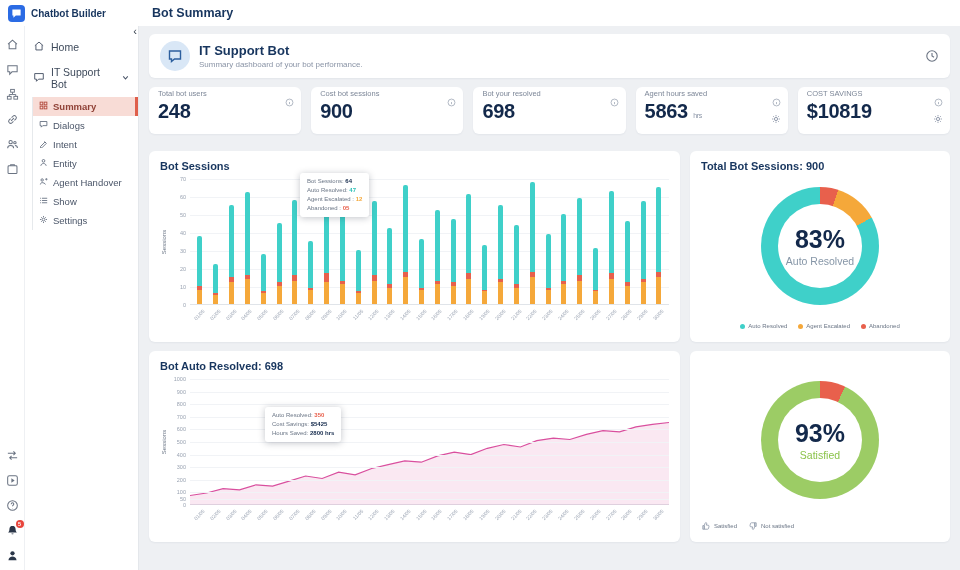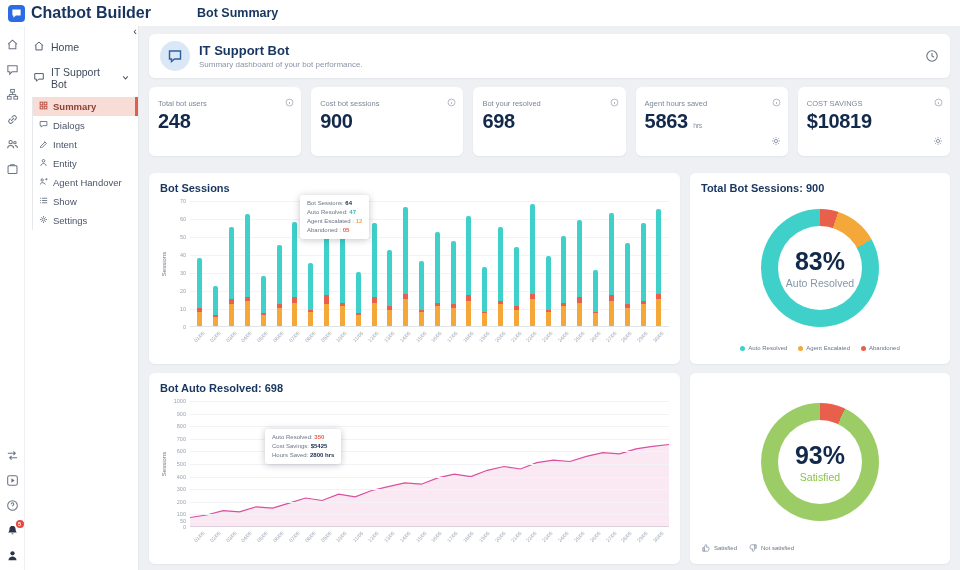--- a/index.html
+++ b/index.html
@@ -3,21 +3,21 @@
 <meta charset="utf-8">
 <style>
   *{margin:0;padding:0;box-sizing:border-box;}
   html,body{width:960px;height:570px;overflow:hidden;}
   body{font-family:"Liberation Sans",sans-serif;background:#fff;color:#17355e;}
   .app{width:960px;height:570px;display:flex;flex-direction:column;}
 
   
   .topbar{height:26px;flex:0 0 26px;display:flex;align-items:center;padding:0 8px;background:#fff;}
   .logo{width:17px;height:17px;background:#2b6be4;border-radius:4px;display:flex;align-items:center;justify-content:center;margin-right:6px;cursor:pointer;}
-  .app-title{font-size:16px;font-weight:bold;color:#17355e;}
+  .app-title{font-size:10px;font-weight:bold;color:#17355e;}
   .page-title{font-size:12.5px;font-weight:bold;color:#17355e;margin-left:46px;}
 
   .body-row{flex:1;display:flex;min-height:0;}
 
   
   .rail{width:25px;flex:0 0 25px;background:#fff;border-right:1px solid #eef0f3;display:flex;flex-direction:column;align-items:center;padding:12px 0 8px;gap:12px;}
   .ricon{width:13px;height:13px;display:flex;align-items:center;justify-content:center;cursor:pointer;position:relative;}
   .rail .spacer{flex:1;}
   .badge{position:absolute;top:-4px;right:-5px;min-width:8px;height:8px;background:#e8453c;color:#fff;font-size:5.5px;line-height:8px;text-align:center;border-radius:50%;font-weight:bold;}
 
@@ -38,21 +38,21 @@
   .bot-avatar{width:30px;height:30px;border-radius:50%;background:#d9e7f6;display:flex;align-items:center;justify-content:center;margin-right:9px;}
   .sum-title{font-size:13px;font-weight:bold;color:#17355e;line-height:1.2;}
   .sum-sub{font-size:8px;color:#8a94a6;margin-top:2px;}
   .showby{margin-left:auto;display:flex;align-items:center;gap:16px;}
   .showby-box{display:flex;flex-direction:column;}
   .showby-label{font-size:6.5px;color:#9aa3b2;margin-bottom:2px;}
   .showby-select{border:1px solid #d9dee6;border-radius:3px;font-size:8.5px;color:#3e4a5b;padding:2px 8px;min-width:88px;background:#fff;cursor:pointer;}
   .clock-btn{cursor:pointer;display:flex;align-items:center;}
 
   .kpi-row{display:flex;gap:10px;margin-bottom:17px;}
-  .kpi{flex:1;height:69px;padding:12px 9px;position:relative;}
+  .kpi{flex:1;height:47px;padding:2px 9px;position:relative;}
   .kpi-label{font-size:7.5px;color:#7d8798;}
   .kpi-value{font-size:20px;font-weight:bold;color:#13294b;margin-top:2px;letter-spacing:-0.3px;}
   .kpi-unit{font-size:7px;color:#8a94a6;font-weight:normal;}
   .info{position:absolute;top:6px;right:7px;cursor:pointer;}
   .gear{position:absolute;bottom:6px;right:7px;cursor:pointer;}
 
   .charts{display:flex;gap:10px;margin-bottom:9px;}
   .chart-card-left{flex:0 0 531px;height:191px;padding:9px 11px;position:relative;}
   .chart-card-right{flex:1;height:191px;padding:9px 11px;display:flex;flex-direction:column;}
   .chart-title{font-size:11px;font-weight:bold;color:#17355e;}

